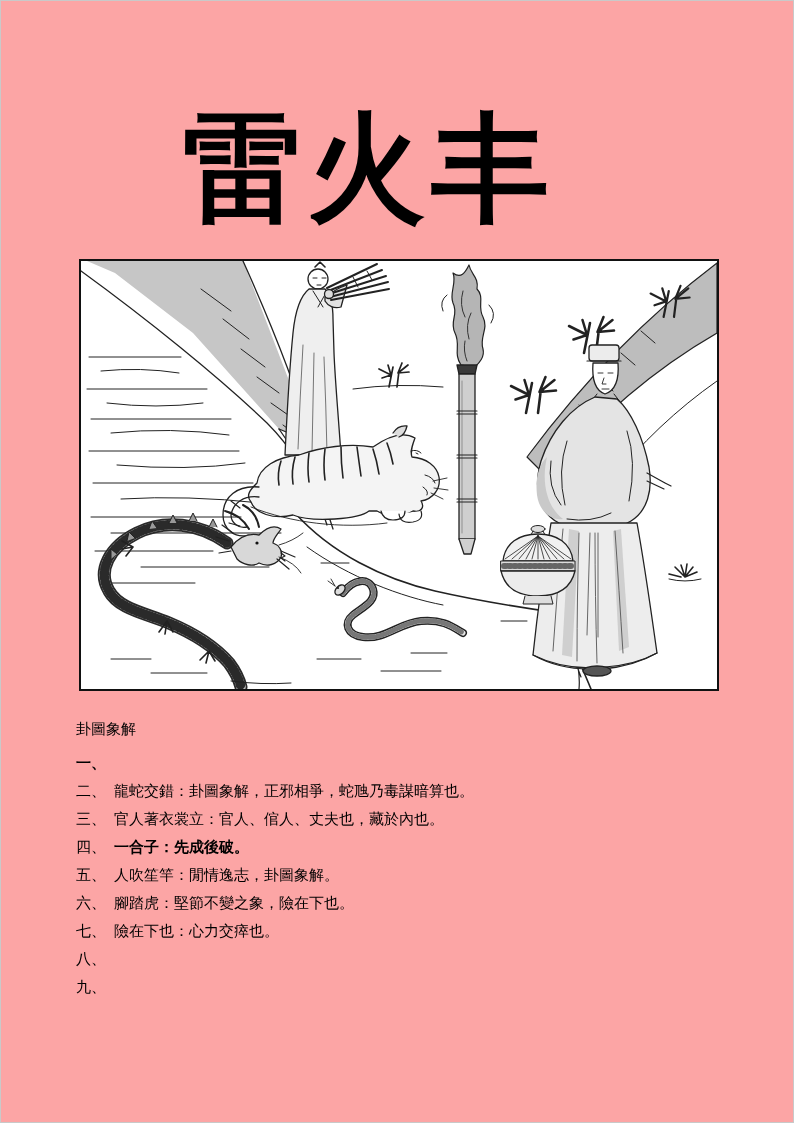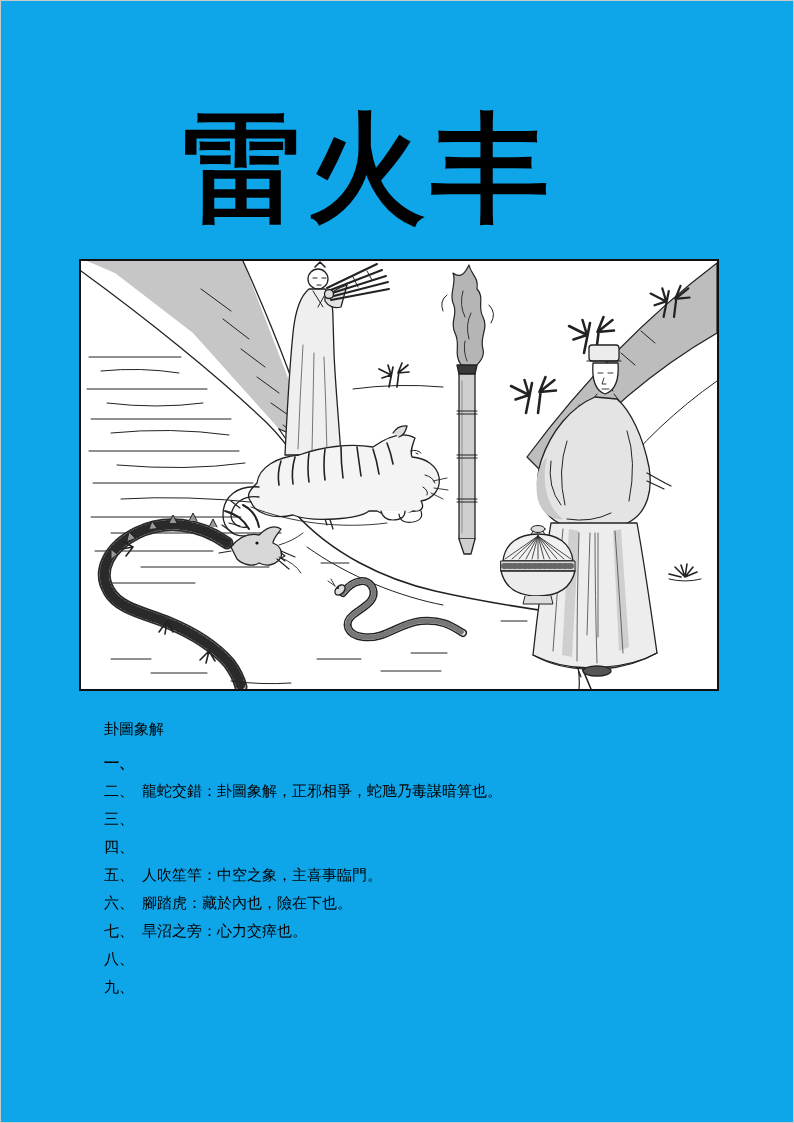--- a/index.html
+++ b/index.html
@@ -1,24 +1,24 @@
 <!DOCTYPE html>
 <html><head>
 <meta charset="utf-8">
 <style>
   html,body{margin:0;padding:0;background:#ffffff;}
-  .page{position:relative;width:794px;height:1123px;background:#0ea5e9;
+  .page{position:relative;width:794px;height:1123px;background:#fca5a5;
         border:1px solid #c9c9c9;box-sizing:border-box;overflow:hidden;
         font-family:"Liberation Sans",sans-serif;color:#000;}
   .title{position:absolute;left:182px;top:108px;font-size:118px;font-weight:700;
          letter-spacing:6px;line-height:1;white-space:nowrap;}
   .figure{position:absolute;left:78px;top:258px;width:640px;height:432px;
           border:2px solid #111;box-sizing:border-box;background:#fff;}
   .figure svg{display:block;width:636px;height:428px;}
-  .explain{position:absolute;left:75px;top:719px;width:665px;margin-left:28px;}
+  .explain{position:absolute;left:75px;top:719px;width:665px;}
   .heading{font-size:15px;line-height:18px;margin:0 0 15px 0;font-weight:400;}
   .items{list-style:none;margin:0;padding:0;}
   .items li{display:flex;font-size:15px;line-height:20px;height:28px;}
   .num{width:38px;flex:none;}
   .em{font-weight:700;}
 </style>
 </head>
 <body>
 
 <div class="page">
@@ -182,35 +182,37 @@
     <ol class="items">
       <li>
         <span class="num em">一、</span>
       </li>
       <li>
         <span class="num">二、</span>
         <span><span>龍蛇交錯：卦圖象解，正邪相爭，蛇虺乃毒謀暗算也。</span><span class="em"></span></span>
       </li>
       <li>
         <span class="num">三、</span>
+        <span><span>官人著衣裳立：官人、倌人、丈夫也，藏於內也。</span><span class="em"></span></span>
       </li>
       <li>
         <span class="num">四、</span>
+        <span><span></span><span class="em">一合子：先成後破。</span></span>
       </li>
       <li>
         <span class="num">五、</span>
-        <span><span>人吹笙竿：中空之象，主喜事臨門。</span><span class="em"></span></span>
+        <span><span>人吹笙竿：閒情逸志，卦圖象解。</span><span class="em"></span></span>
       </li>
       <li>
         <span class="num">六、</span>
-        <span><span>腳踏虎：藏於內也，險在下也。</span><span class="em"></span></span>
+        <span><span>腳踏虎：堅節不變之象，險在下也。</span><span class="em"></span></span>
       </li>
       <li>
         <span class="num">七、</span>
-        <span><span>旱沼之旁：心力交瘁也。</span><span class="em"></span></span>
+        <span><span>險在下也：心力交瘁也。</span><span class="em"></span></span>
       </li>
       <li>
         <span class="num">八、</span>
       </li>
       <li>
         <span class="num">九、</span>
       </li>
     </ol>
   </div>
 

